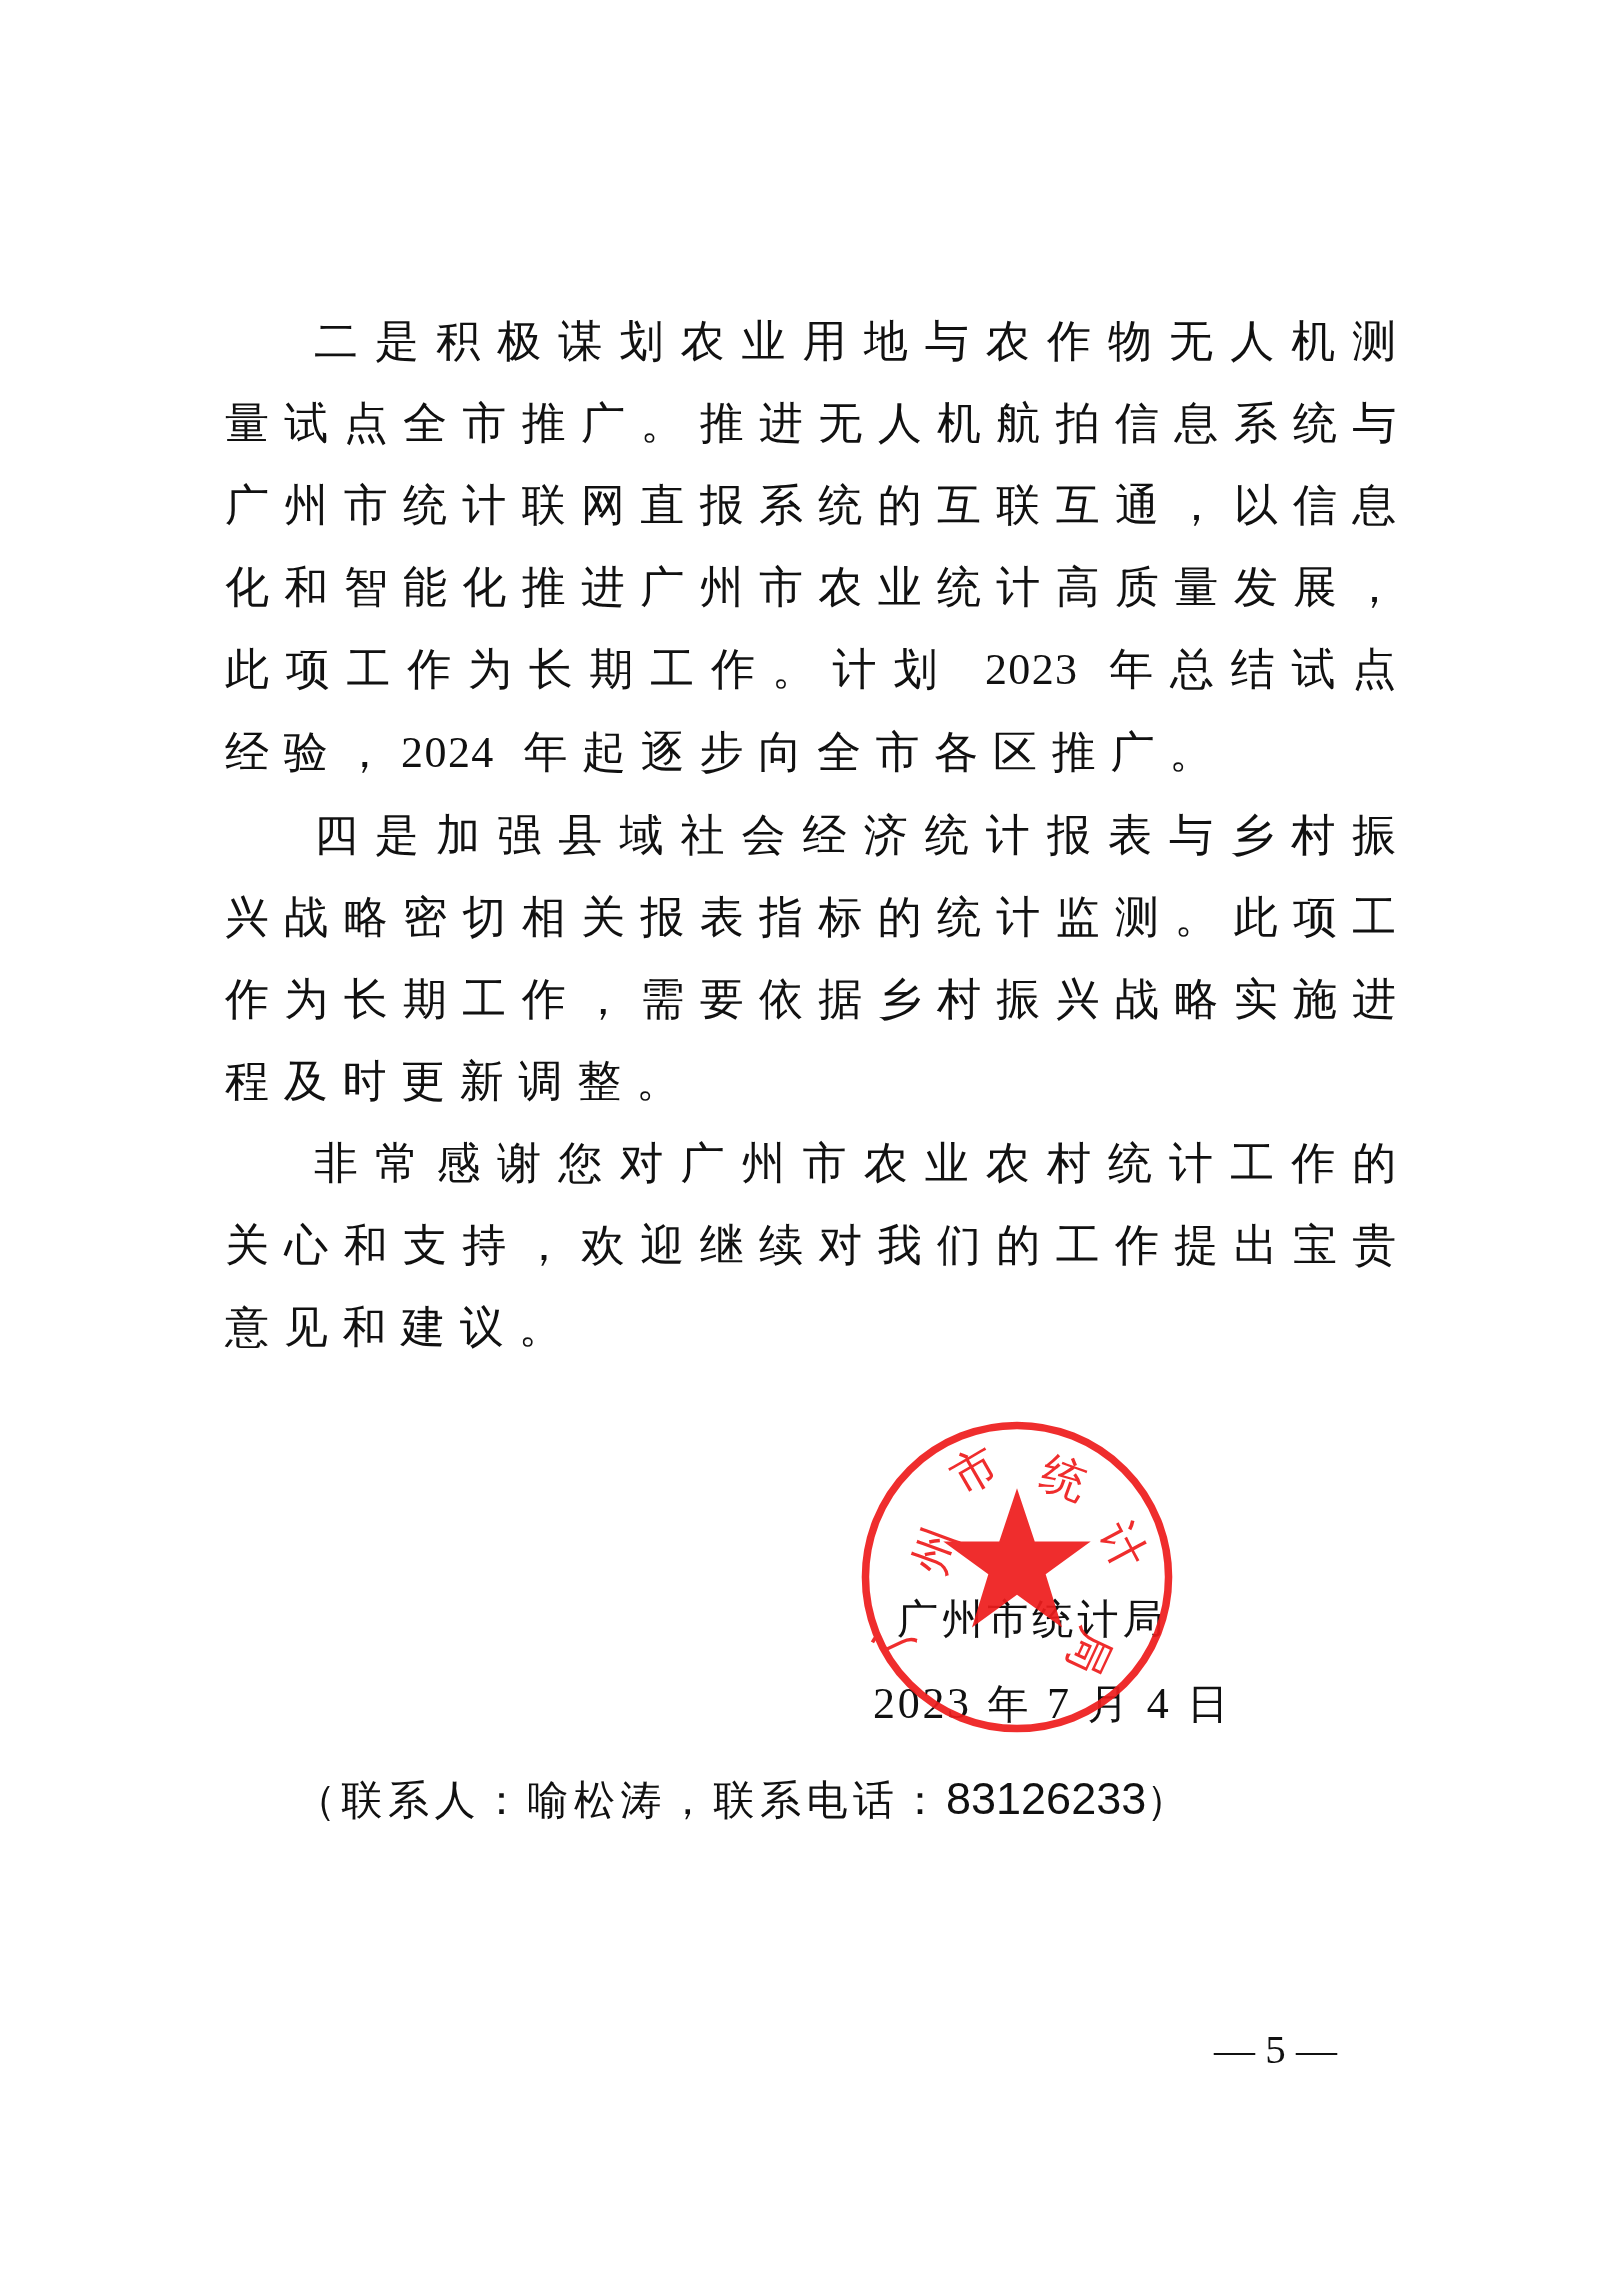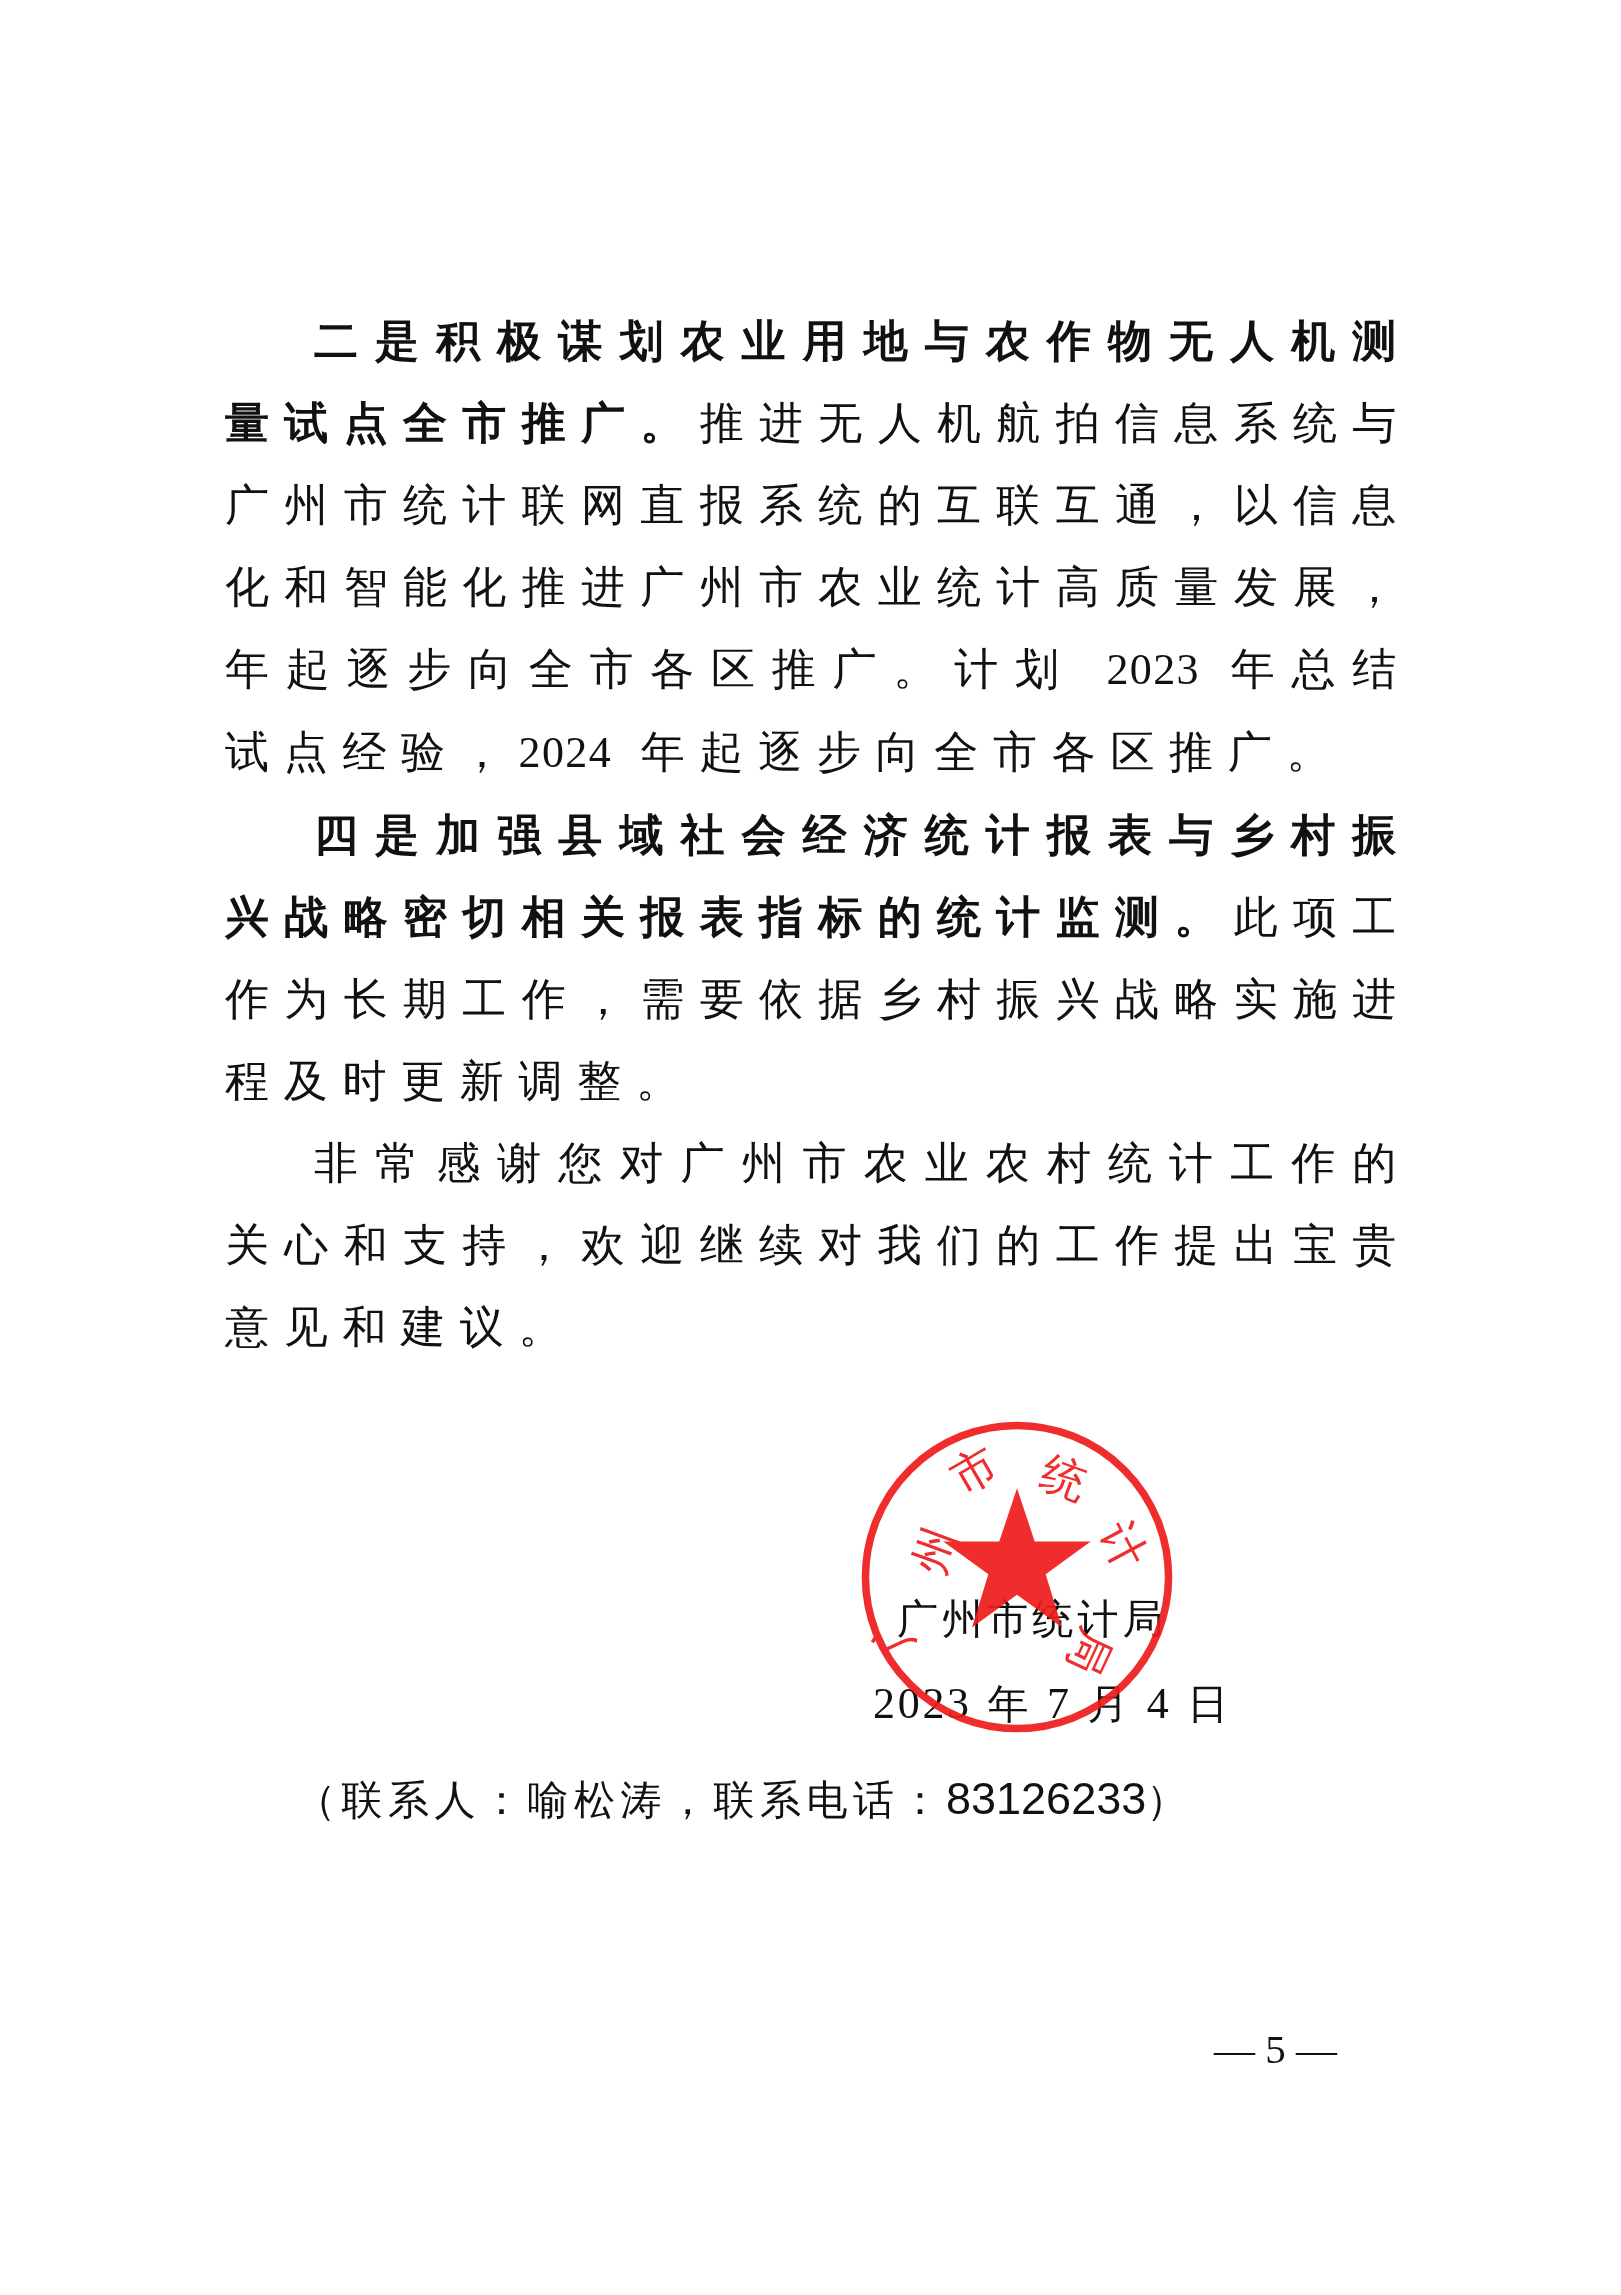--- a/index.html
+++ b/index.html
@@ -5,21 +5,21 @@
   html, body { margin: 0; padding: 0; background: #ffffff; }
   body { width: 1622px; height: 2295px; position: relative; overflow: hidden; }
   .page { position: absolute; left: 0; top: 0; width: 1622px; height: 2295px; background: #fff; }
   .body-text {
     position: absolute; left: 225px; top: 300px; width: 1186px;
     font-family: "DejaVu Serif", "Liberation Serif", serif;
     font-size: 44px; line-height: 82px; color: #111;
     letter-spacing: 14.7px;
   }
   .para { margin: 0; text-indent: 89px; text-align: justify; text-align-last: left; }
-  .para .lead { font-family: "DejaVu Sans", "Liberation Sans", sans-serif; font-weight: bold; }
+  .para .lead { font-family: "DejaVu Sans", "Liberation Sans", sans-serif; font-weight: normal; }
   .para .num { font-family: "Liberation Serif", serif; letter-spacing: 1.4px; }
   .signature {
     position: absolute; left: 897px; top: 1592px;
     font-family: "DejaVu Serif", serif; font-size: 41px; color: #111; letter-spacing: 4.1px;
   }
   .date {
     position: absolute; left: 873px; top: 1677px;
     font-family: "DejaVu Serif", serif; font-size: 41px; color: #111; letter-spacing: 2.7px;
     white-space: pre;
   }
@@ -38,21 +38,21 @@
     position: absolute; left: 860px; top: 1420px; width: 314px; height: 314px;
     pointer-events: none; opacity: 0.92;
   }
 </style>
 </head>
 <body>
 
 <div class="page">
 
   <div class="body-text">
-    <p class="para"><span class="lead">二是积极谋划农业用地与农作物无人机测量试点全市推广。</span><span>推进无人机航拍信息系统与广州市统计联网直报系统的互联互通，以信息化和智能化推进广州市农业统计高质量发展，年起逐步向全市各区推广。计划 </span><span class="num">2023</span><span> 年总结试点经验，</span><span class="num">2024</span><span> 年起逐步向全市各区推广。</span></p>
+    <p class="para"><span class="lead">二是积极谋划农业用地与农作物无人机测量试点全市推广。</span><span>推进无人机航拍信息系统与广州市统计联网直报系统的互联互通，以信息化和智能化推进广州市农业统计高质量发展，此项工作为长期工作。计划 </span><span class="num">2023</span><span> 年总结试点经验，</span><span class="num">2024</span><span> 年起逐步向全市各区推广。</span></p>
 
 
     <p class="para"><span class="lead">四是加强县域社会经济统计报表与乡村振兴战略密切相关报表指标的统计监测。</span><span>此项工作为长期工作，需要依据乡村振兴战略实施进程及时更新调整。</span></p>
 
     <p class="para"><span>非常感谢您对广州市农业农村统计工作的关心和支持，欢迎继续对我们的工作提出宝贵意见和建议。</span></p>
   </div>
 
   <div class="signature">广州市统计局</div>
 
   <div class="date"><span class="num">2023</span><span> 年 </span><span class="num">7</span><span> 月 </span><span class="num">4</span><span> 日</span></div>

